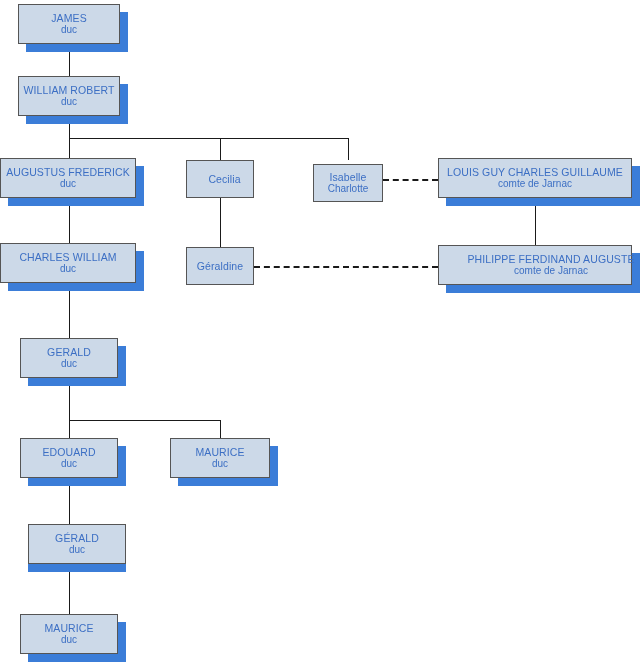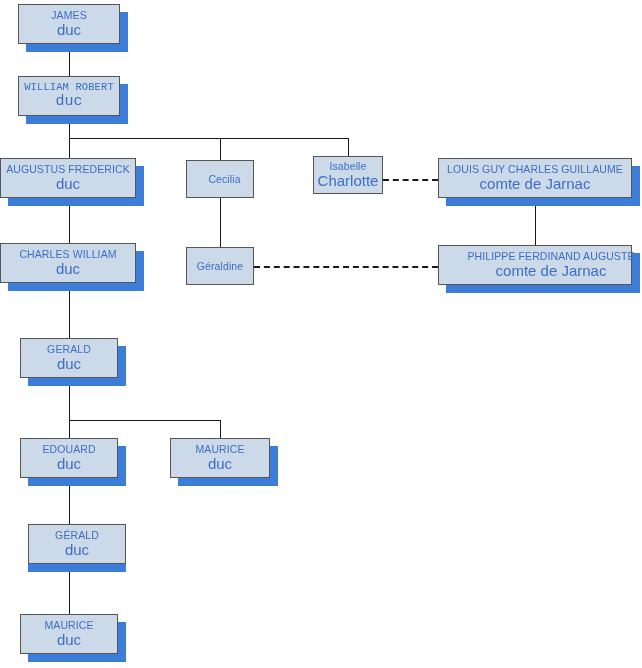--- a/index.html
+++ b/index.html
@@ -42,21 +42,21 @@
     text-align: center;
     line-height: 1.15;
     z-index: 3;
   }
   .node .nm {
     font-size: 10.5px;
     letter-spacing: 0.1px;
     white-space: nowrap;
   }
   .node .ti {
-    font-size: 15px;
+    font-size: 10px;
     white-space: nowrap;
   }
   
   .shadow {
     position: absolute;
     background: #3b7dd8;
     z-index: 1;
   }
 </style>
 </head>
@@ -93,33 +93,33 @@
 
   <div class="line v" style="left:69px; top:564px; height:50px;"></div>
 
   <div id="nodes-layer">
       <div class="shadow" style="left: 26px; top: 12px; width: 102px; height: 40px;"></div>
       <div class="node" style="left: 18px; top: 4px; width: 102px; height: 40px;">
         <div class="nm">JAMES</div>
         <div class="ti">duc</div>
       </div>
       <div class="shadow" style="left: 26px; top: 84px; width: 102px; height: 40px;"></div>
-      <div class="node" style="left: 18px; top: 76px; width: 102px; height: 40px; font-family: Liberation Mono, monospace;">
+      <div class="node" style="left: 18px; top: 76px; width: 102px; height: 40px;">
         <div class="nm">WILLIAM ROBERT</div>
         <div class="ti">duc</div>
       </div>
       <div class="shadow" style="left: 8px; top: 166px; width: 136px; height: 40px;"></div>
       <div class="node" style="left: 0px; top: 158px; width: 136px; height: 40px;">
         <div class="nm">AUGUSTUS FREDERICK</div>
         <div class="ti">duc</div>
       </div>
       <div class="node" style="left: 186px; top: 160px; width: 68px; height: 38px; padding-left: 9px;">
         <div class="nm">Cecilia</div>
       </div>
-      <div class="node" style="left: 313px; top: 156px; width: 70px; height: 38px;">
+      <div class="node" style="left: 313px; top: 164px; width: 70px; height: 38px;">
         <div class="nm">Isabelle</div>
         <div class="ti">Charlotte</div>
       </div>
       <div class="shadow" style="left: 446px; top: 166px; width: 194px; height: 40px;"></div>
       <div class="node" style="left: 438px; top: 158px; width: 194px; height: 40px;">
         <div class="nm">LOUIS GUY CHARLES GUILLAUME</div>
         <div class="ti">comte de Jarnac</div>
       </div>
       <div class="shadow" style="left: 8px; top: 251px; width: 136px; height: 40px;"></div>
       <div class="node" style="left: 0px; top: 243px; width: 136px; height: 40px;">

